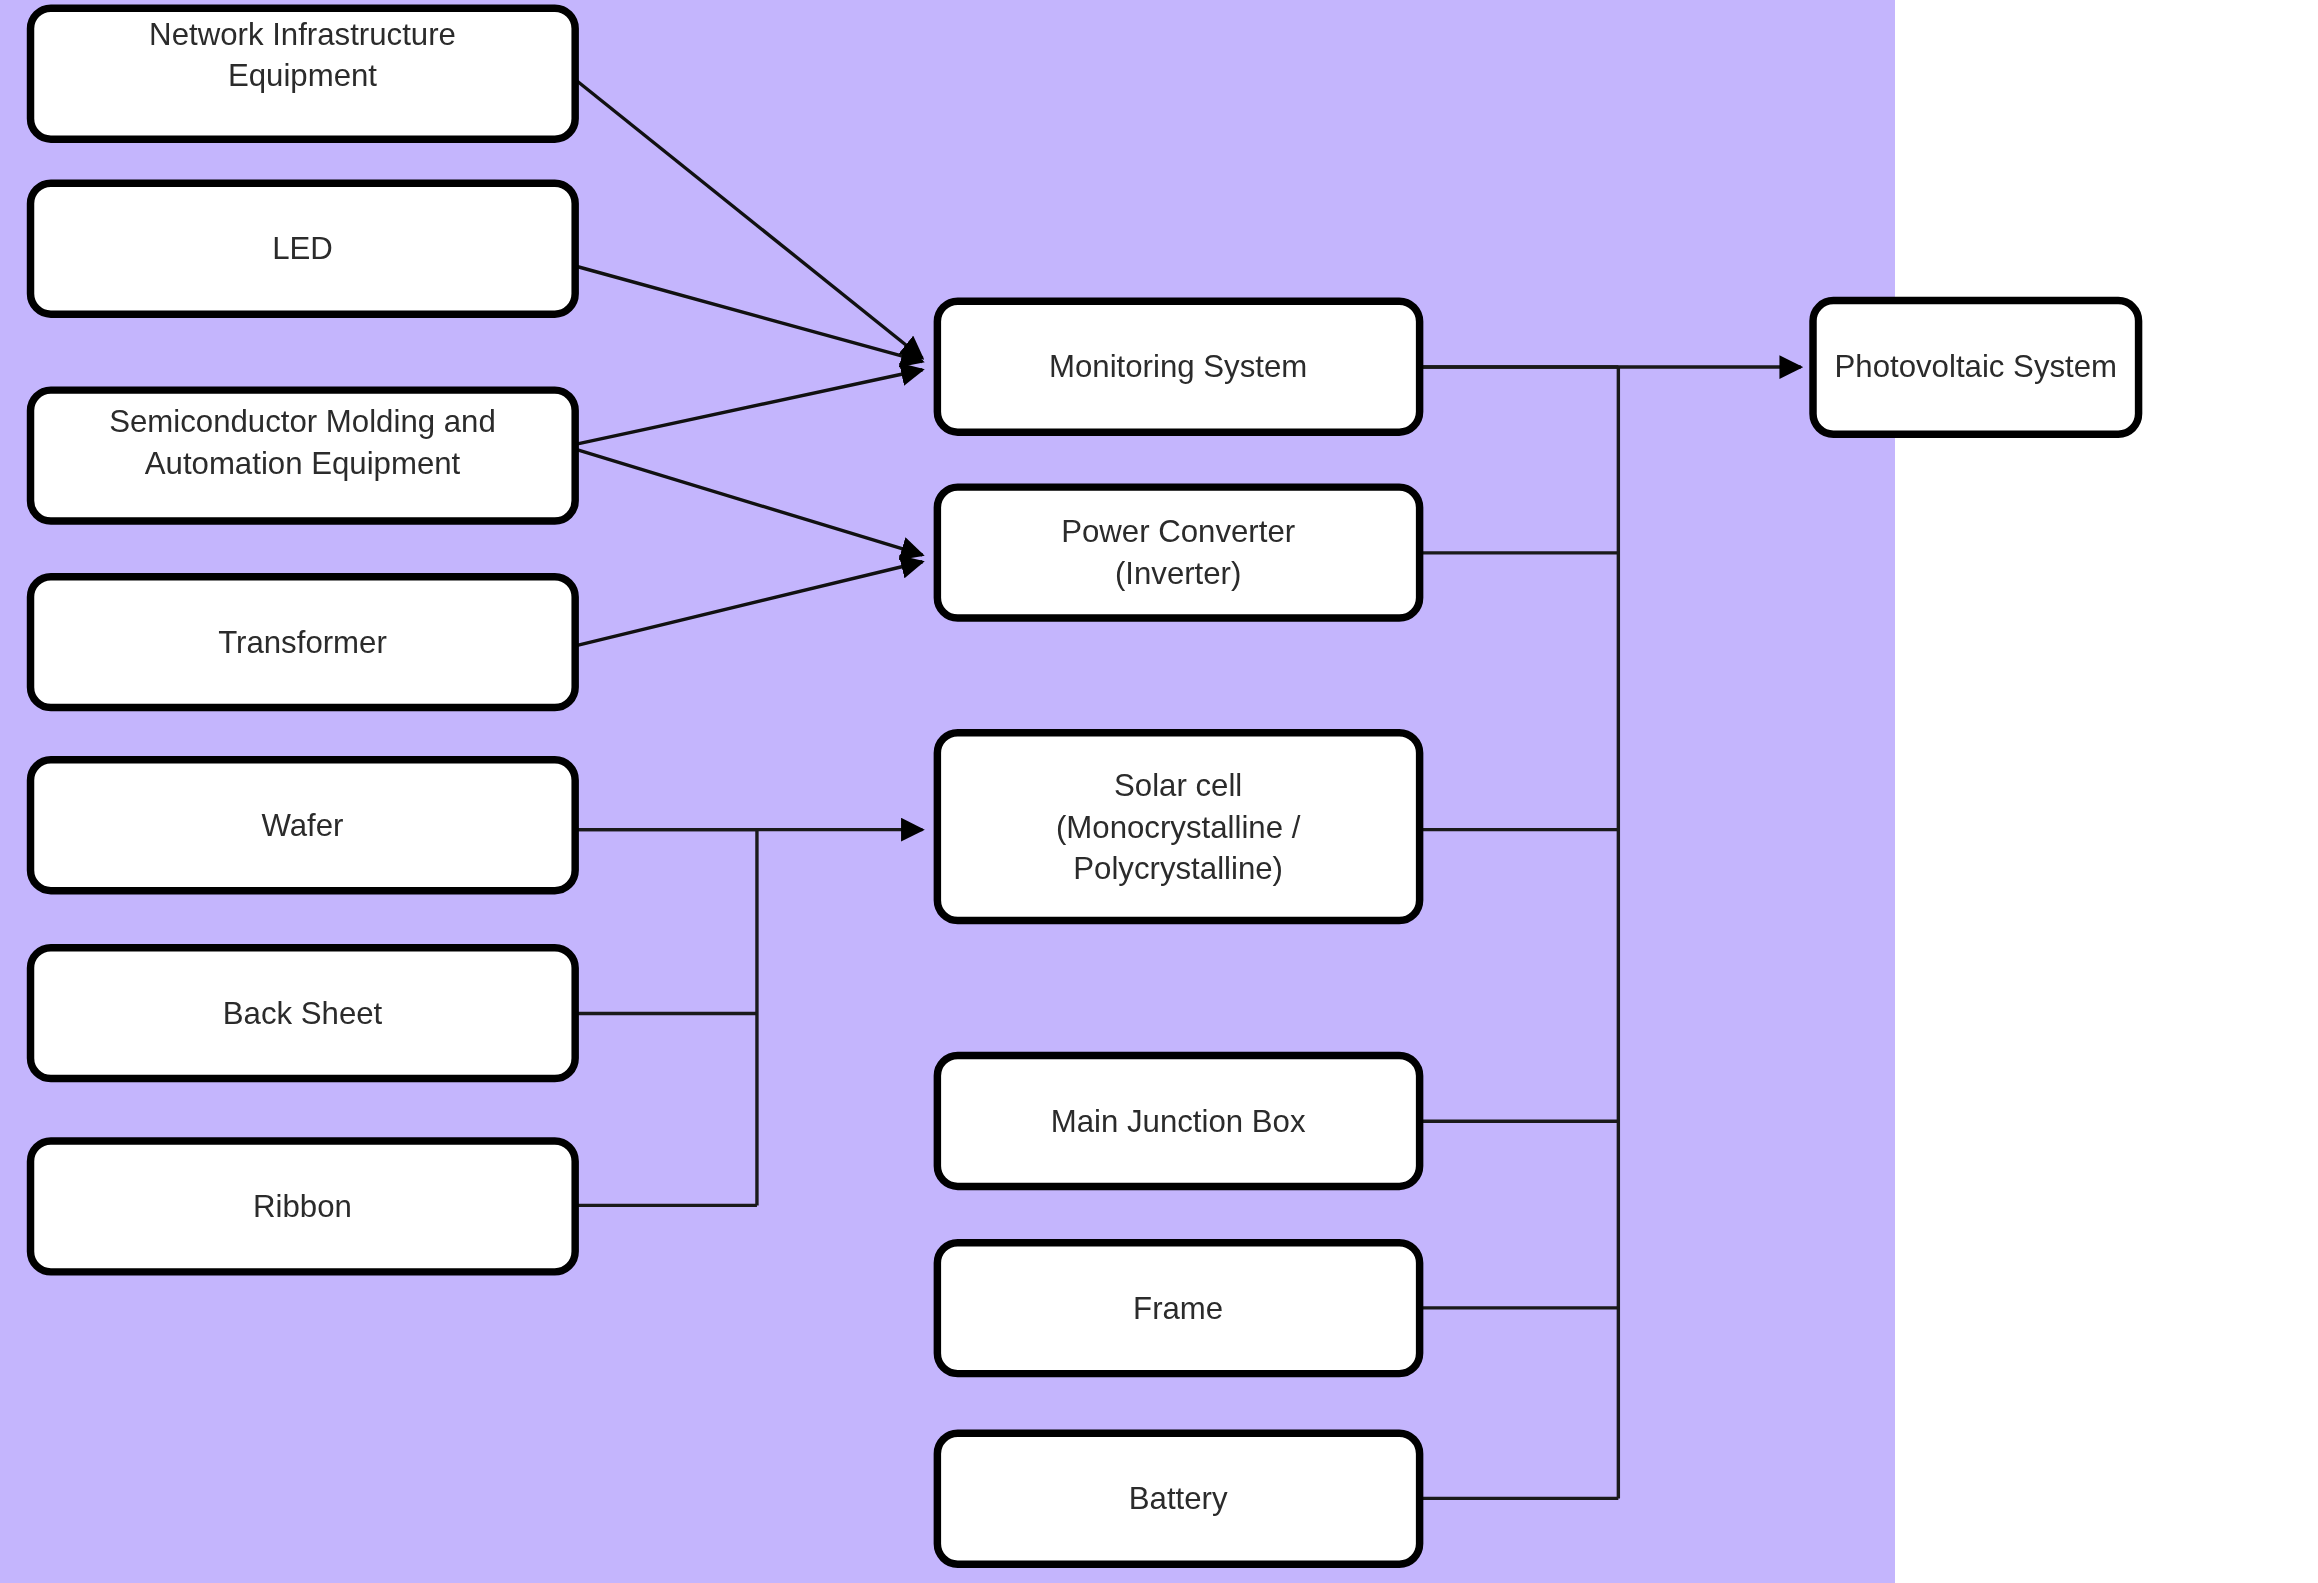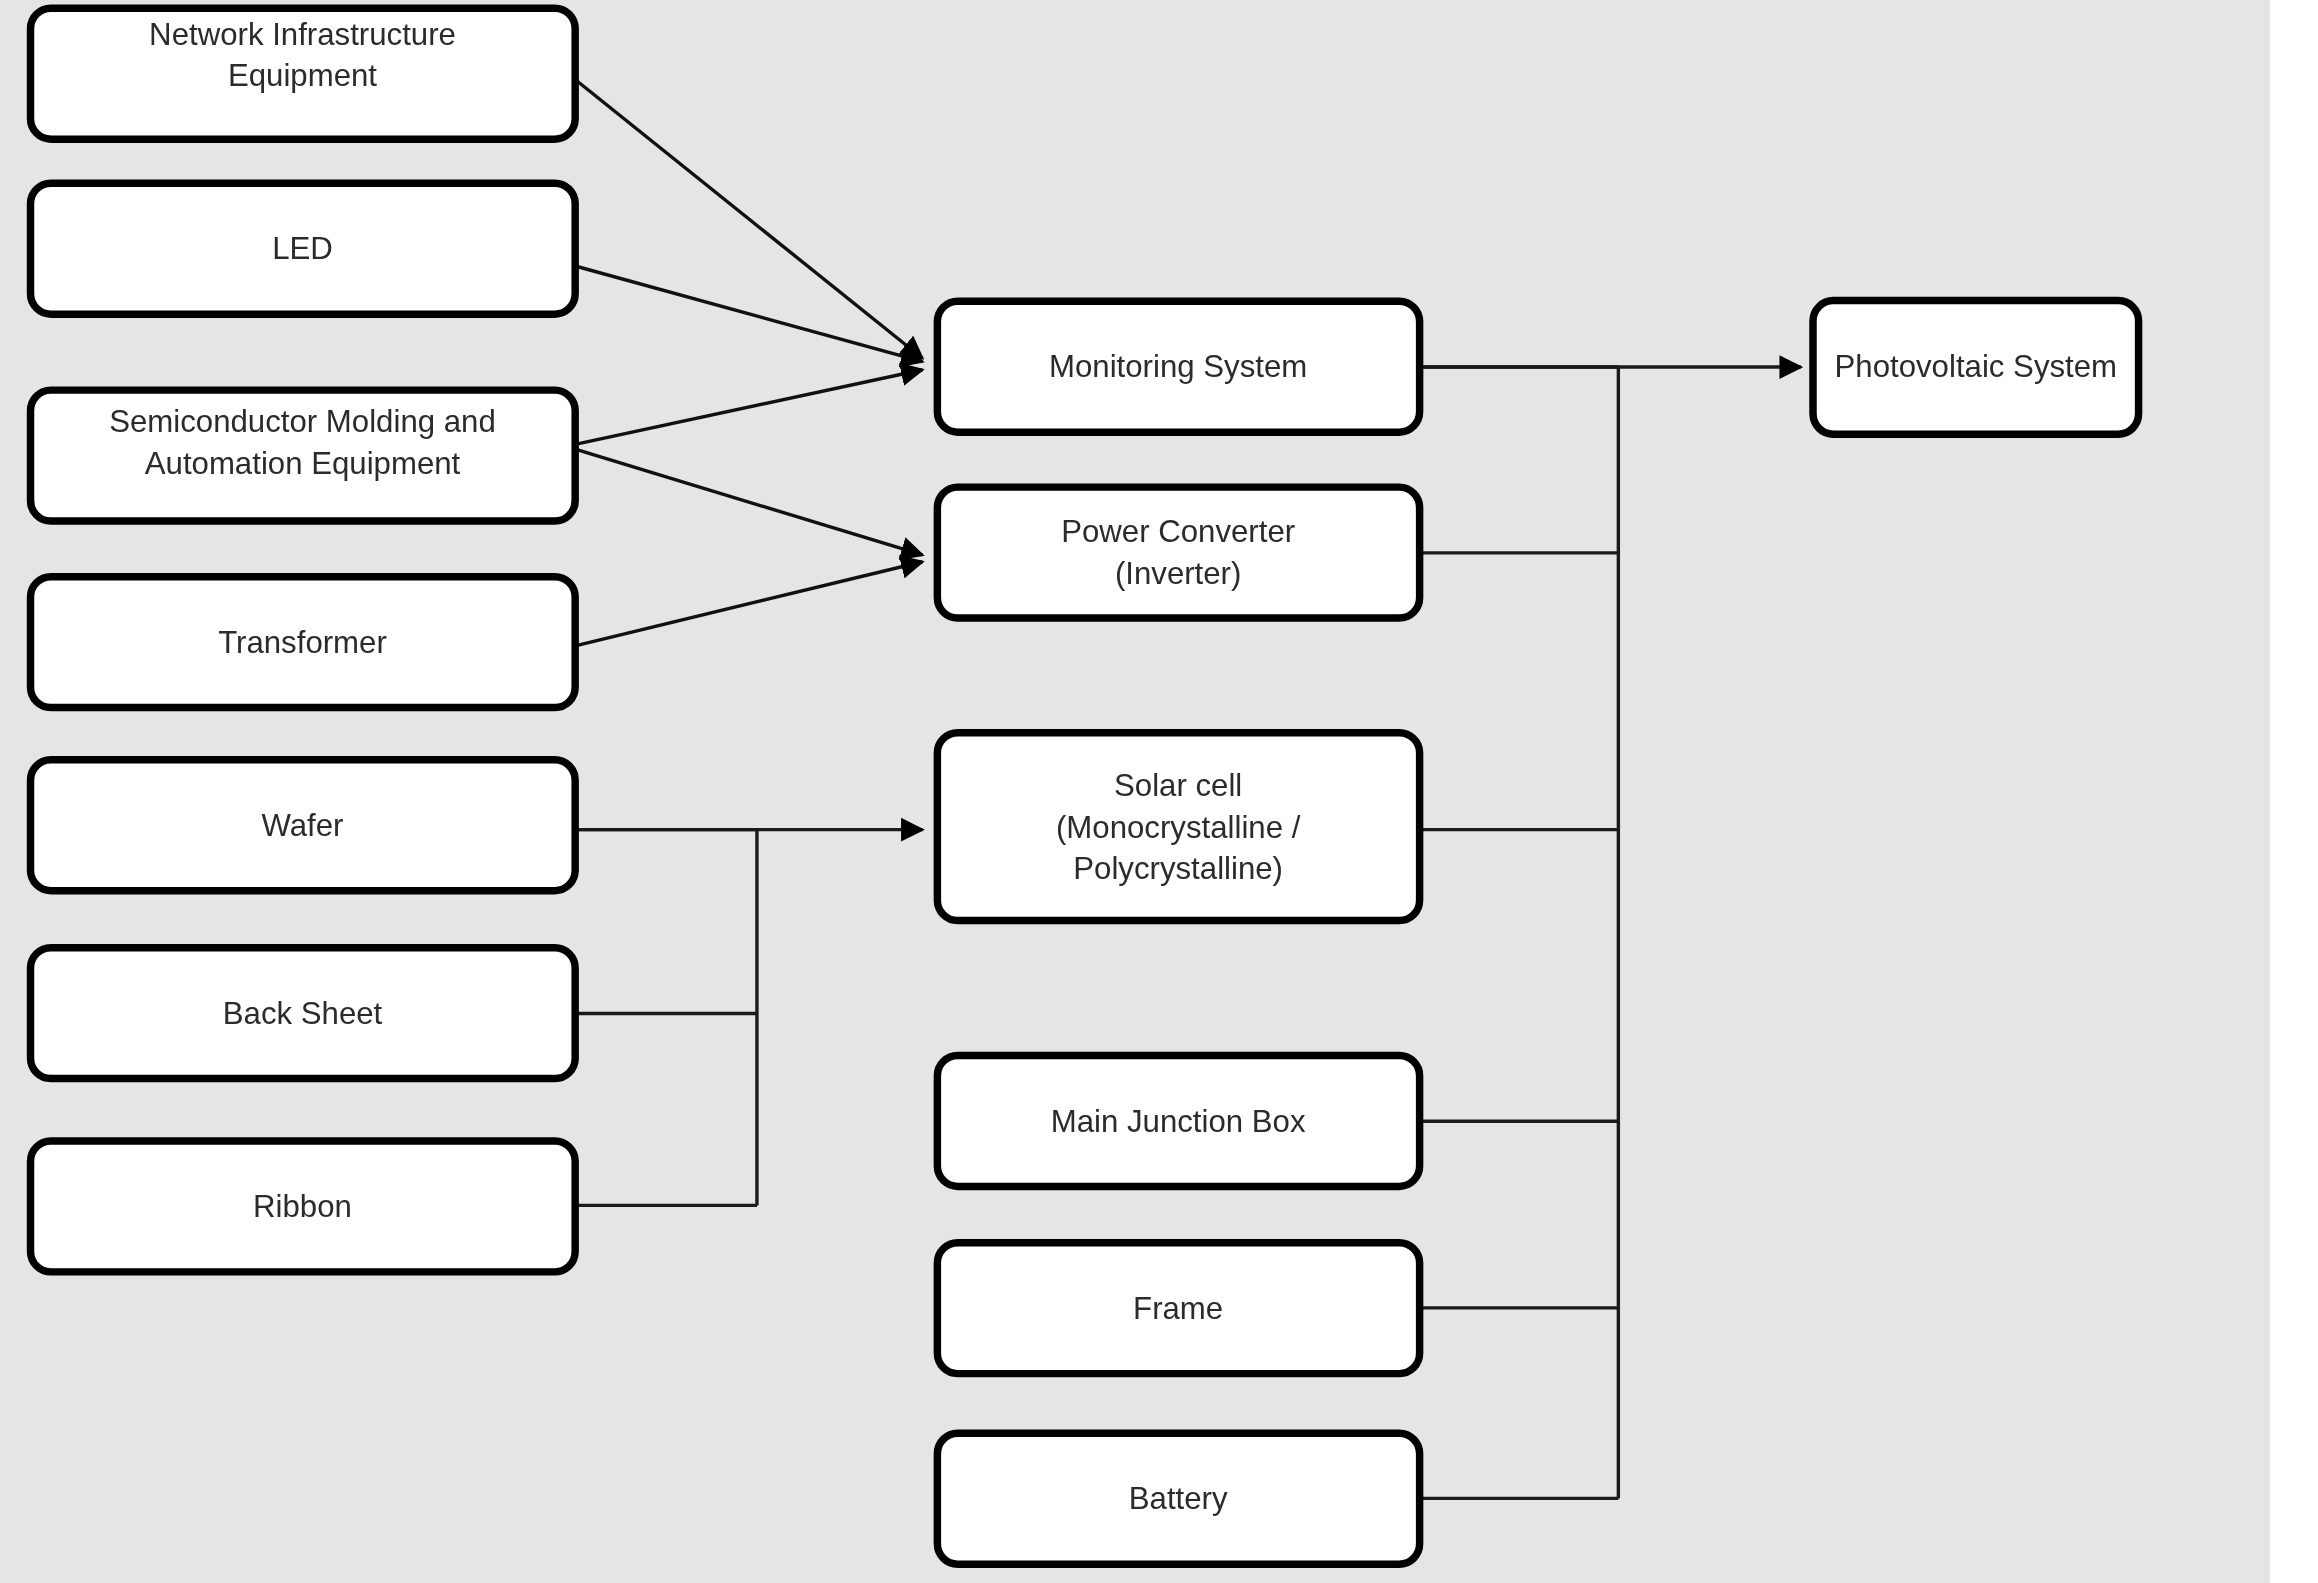--- a/index.html
+++ b/index.html
@@ -2,23 +2,23 @@
 <html style="font-size:11px"><head>
 <meta charset="utf-8">
 <style>
   html, body {
     margin: 0;
     padding: 0;
     background: #ffffff;
   }
   #diagram-root {
     position: relative;
-    width: 2270px;
+    width: 1895px;
     height: 1584px;
-    background: #e5e5e5;
+    background: #c4b5fd;
     font-family: "Liberation Sans", sans-serif;
   }
   svg.diagram-canvas {
     position: absolute;
     top: 0;
     left: 0;
     width: 2319px;
     height: 1584px;
     display: block;
   }

